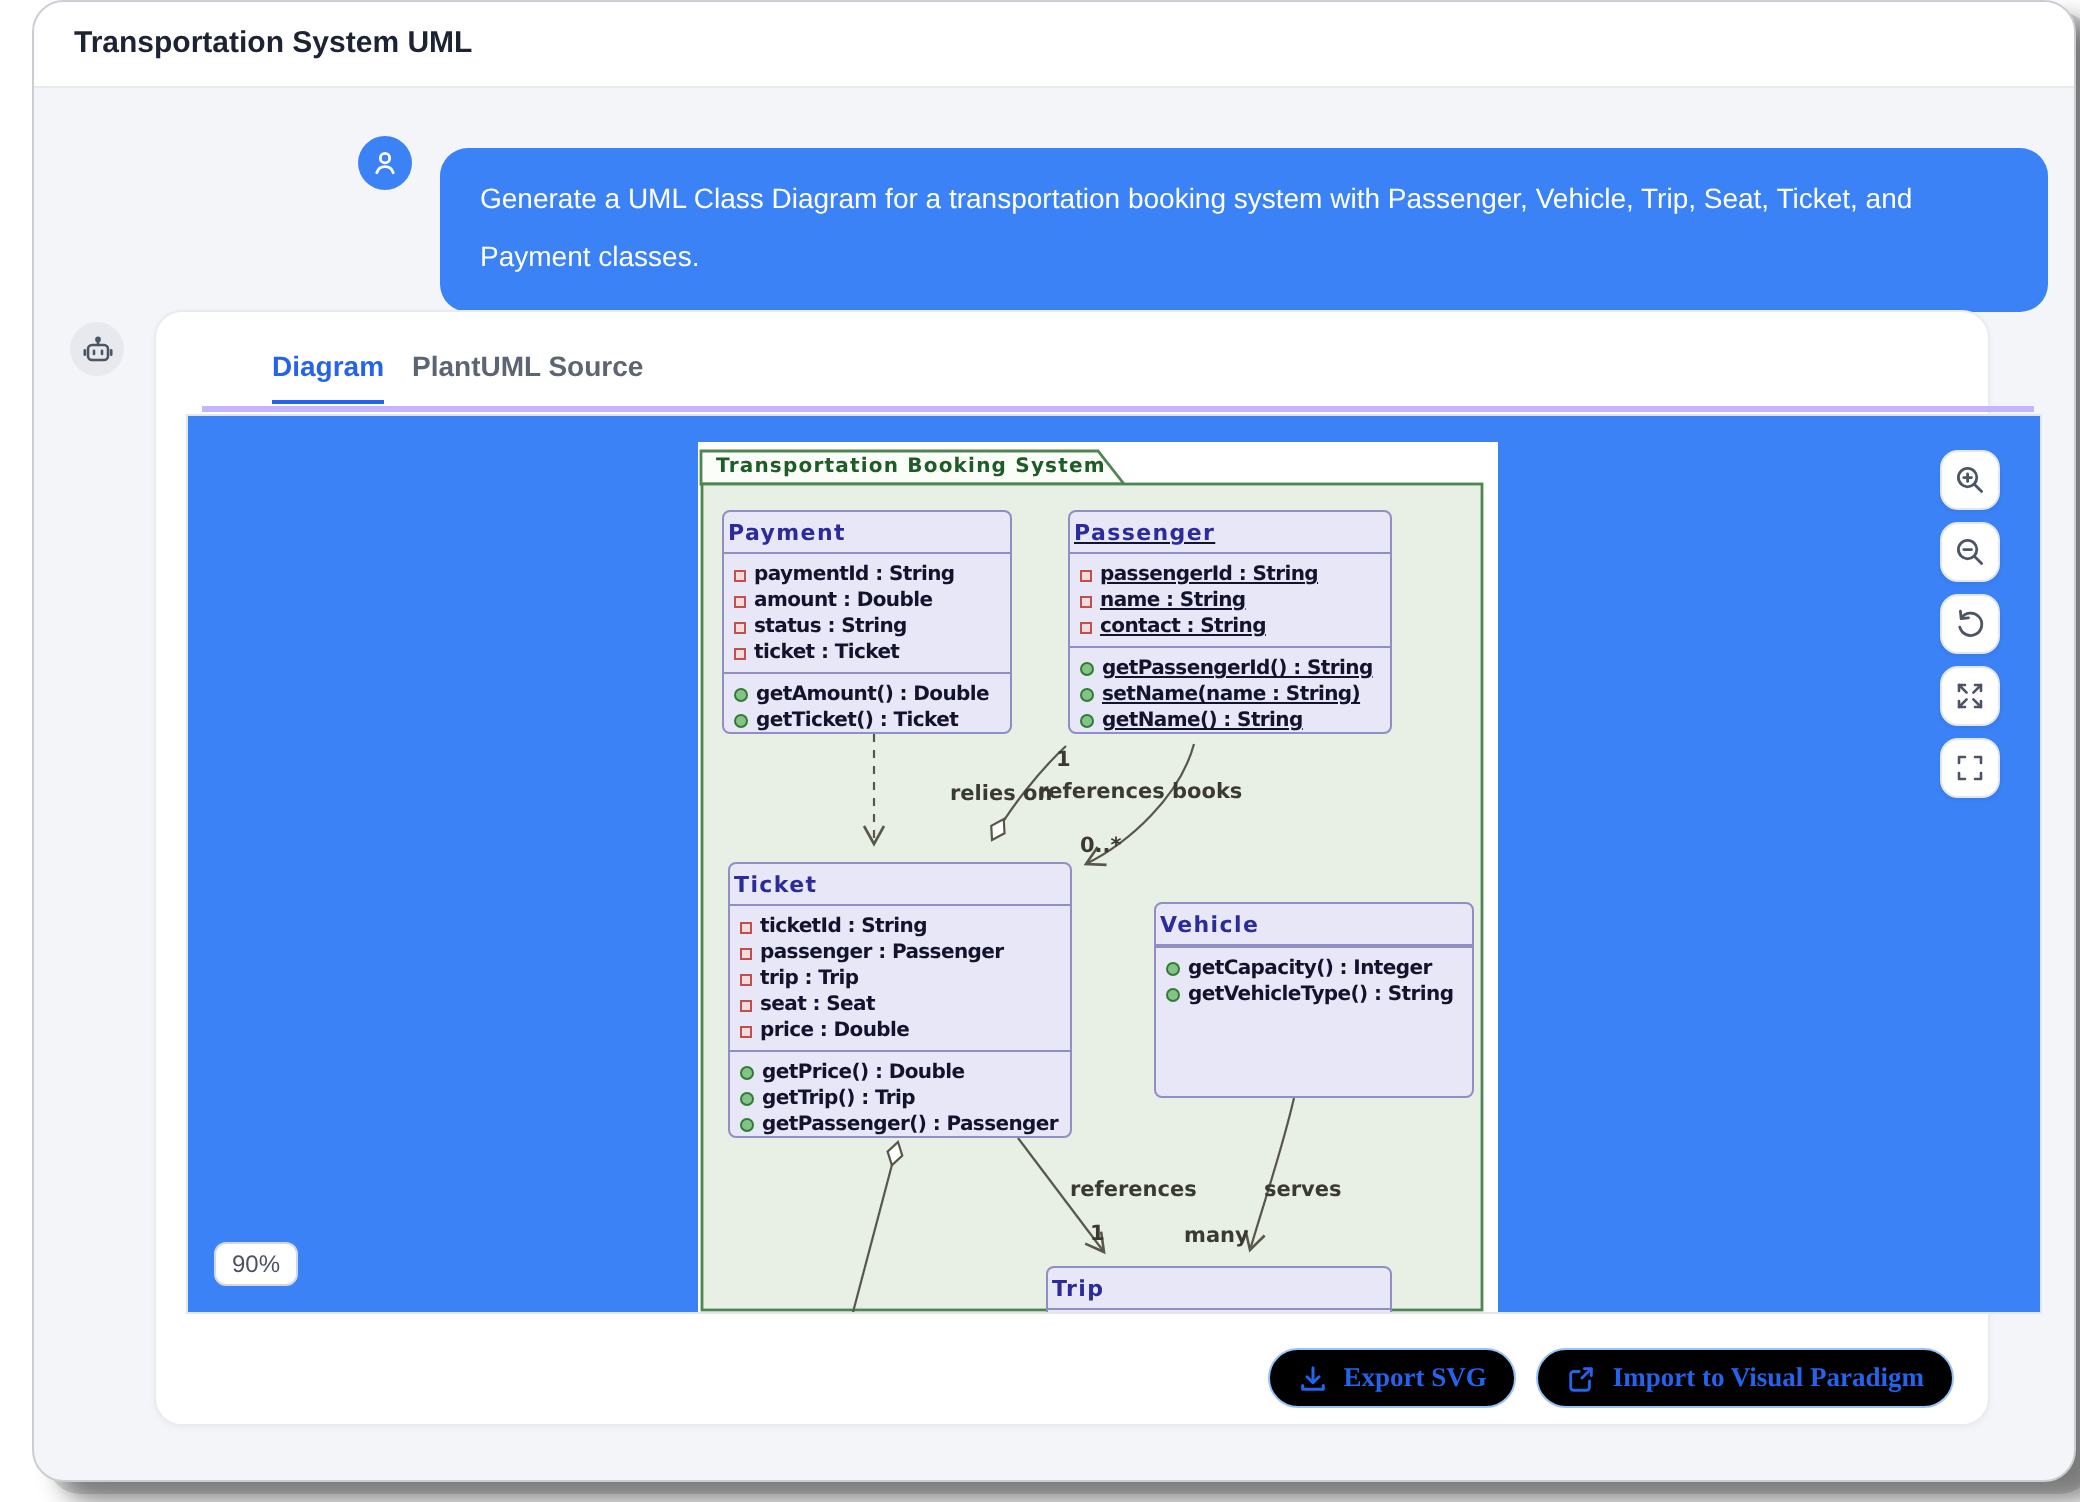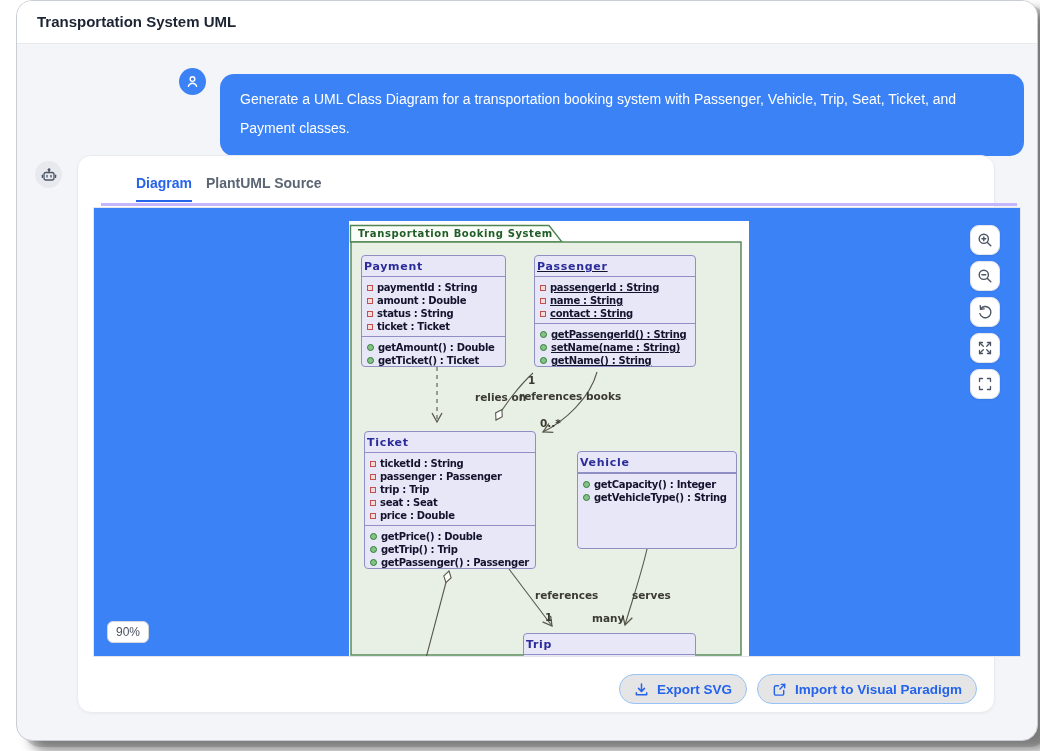--- a/index.html
+++ b/index.html
@@ -37,21 +37,21 @@
   .cls-row { display:flex; align-items:center; gap:4px; height:13px; white-space:nowrap; font-size:10px; font-weight:bold; letter-spacing:-0.3px; }
   .ic-priv { flex:0 0 auto; width:6px; height:6px; border:1px solid #c0504d; background:#f3dcdb; }
   .ic-pub { flex:0 0 auto; width:7px; height:7px; border-radius:50%; border:1px solid #2f7d33; background:#85c287; }
   .edge-label { position:absolute; z-index:3; font-family:"DejaVu Sans", sans-serif; font-size:10.5px; font-weight:bold; color:#3a3a33; white-space:nowrap; }
   
   .zoom-controls { position:absolute; right:20px; top:17px; display:flex; flex-direction:column; gap:6px; z-index:5; }
   .zbtn { width:30px; height:30px; background:#ffffff; border:1px solid #e3e6ea; border-radius:9px; box-shadow:0 1px 2px rgba(0,0,0,0.06); display:flex; align-items:center; justify-content:center; cursor:pointer; }
   .zoom-badge { position:absolute; left:13px; top:413px; background:#ffffff; border:1px solid #d4d8de; border-radius:6px; padding:3px 8px; font-size:12px; color:#4a5260; z-index:5; }
   
   .footer-actions { position:absolute; right:17px; top:518px; display:flex; gap:10px; }
-  .act-btn { height:30px; display:flex; align-items:center; gap:8px; padding:0 14px; background:#e5e5e5; border:1px solid #97c3f8; border-radius:16px; color:#2563eb; font-size:13.5px; font-weight:700; cursor:pointer; }
+  .act-btn { height:30px; display:flex; align-items:center; gap:8px; padding:0 14px; background:#000000; border:1px solid #97c3f8; border-radius:16px; color:#2563eb; font-size:13.5px; font-weight:700; cursor:pointer;font-family:Liberation Serif, serif; }
   svg { display:block; }
 </style>
 </head>
 <body>
 
 <div class="window">
 
   <div class="app-header">
     <div class="app-title">Transportation System UML</div>
   </div>

